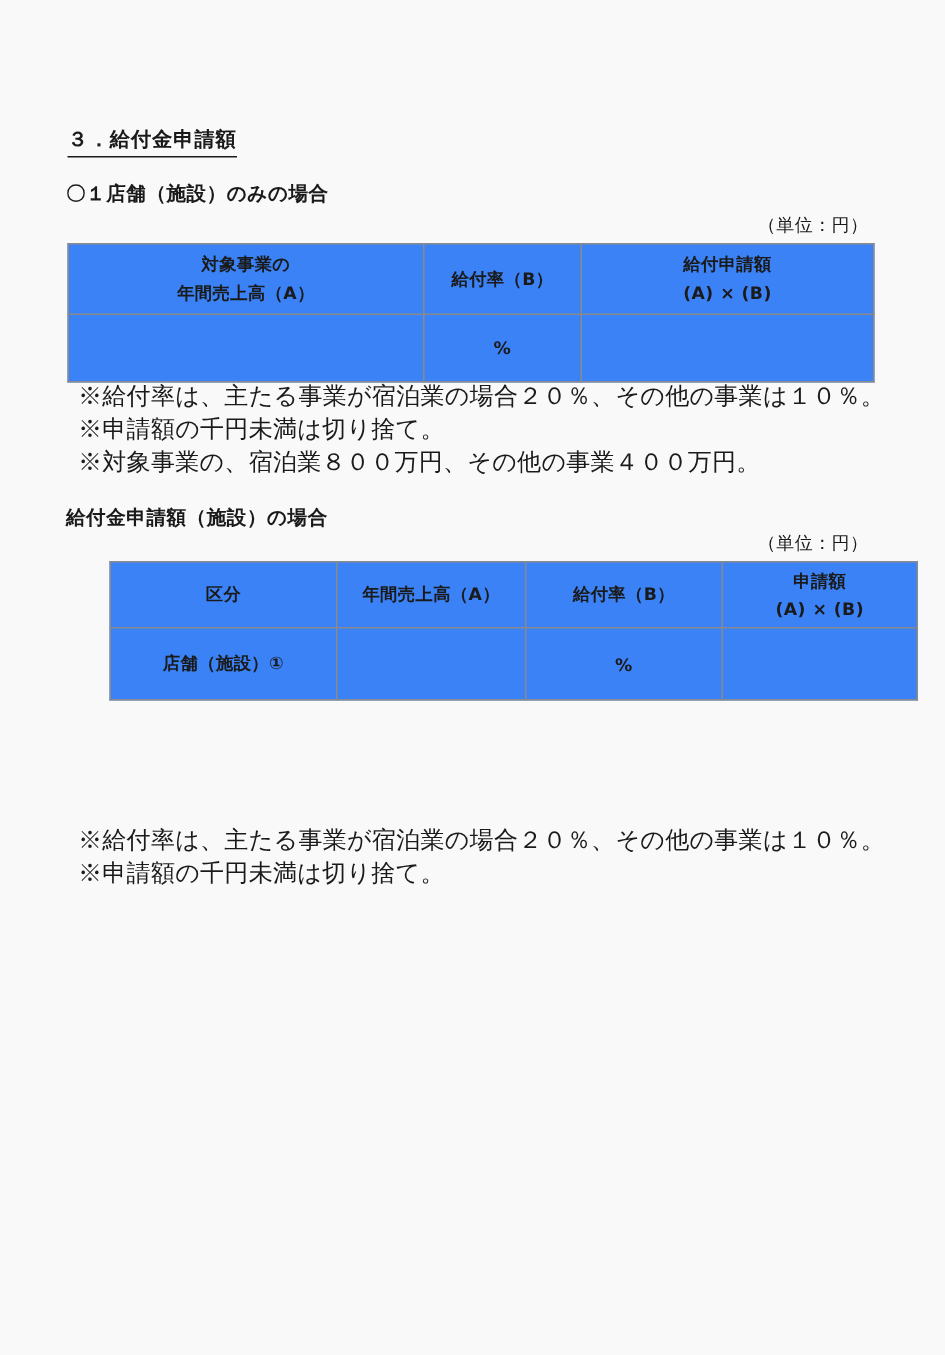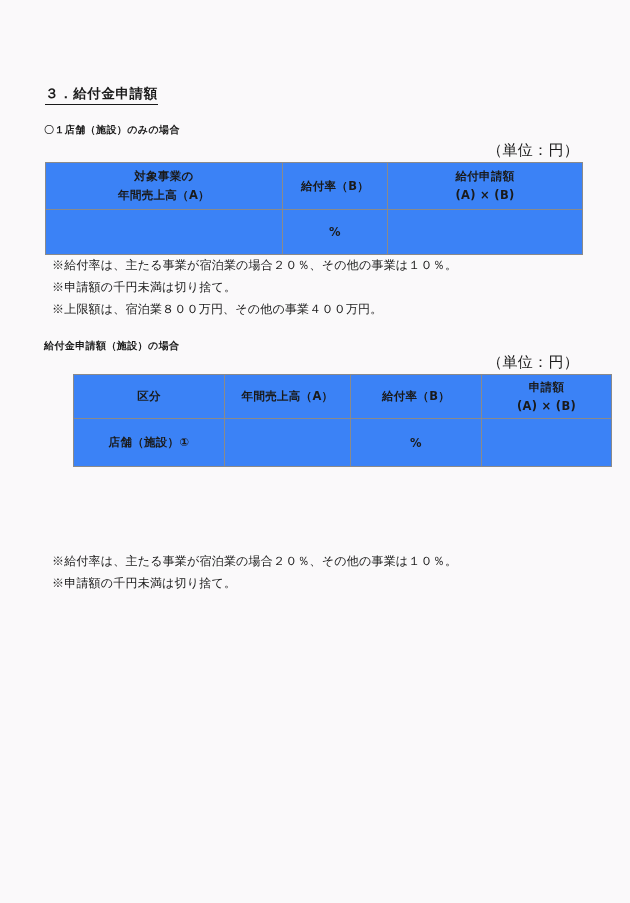--- a/index.html
+++ b/index.html
@@ -36,33 +36,33 @@
     padding-bottom: 1px;
     white-space: nowrap;
   }
 
   
   .sub-heading {
     position: absolute;
     left: 44px;
     font-family: "DejaVu Sans", "Liberation Sans", sans-serif;
     font-weight: bold;
-    font-size: 10px;
+    font-size: 13px;
     letter-spacing: 0.4px;
     line-height: 17px;
     white-space: nowrap;
   }
   #heading-single { top: 121px; }
   #heading-multi  { top: 337px; }
 
   
   .unit-label {
     position: absolute;
     font-family: "Liberation Serif", "DejaVu Serif", serif;
-    font-size: 15px;
+    font-size: 12px;
     letter-spacing: 0.3px;
     line-height: 16px;
     white-space: nowrap;
     text-align: right;
   }
   #unit-single { top: 142px; left: 399px; width: 180px; }
   #unit-multi  { top: 354px; left: 399px; width: 180px; }
 
   
   table.grant-table {
@@ -113,21 +113,21 @@
   #table-multi td.c4 { width: 129px; }
   #table-multi tr.row-head td { height: 43px; }
   #table-multi tr.row-store td { height: 47px; }
   #table-multi tr.row-total td { height: 37px; }
 
   
   .notes {
     position: absolute;
     left: 52px;
     font-family: "Liberation Serif", "DejaVu Serif", serif;
-    font-size: 12px;
+    font-size: 16px;
     letter-spacing: 0.2px;
     line-height: 22px;
     white-space: nowrap;
   }
   #notes-single { top: 254px; }
   #notes-multi  { top: 550px; }
   .notes .note-line { display: block; }
 </style>
 </head>
 <body>
@@ -159,21 +159,21 @@
       <td class="blank c1"></td>
       <td class="pct c2">%</td>
       <td class="blank c3"></td>
     </tr>
   </tbody>
     </table>
 
   <div class="notes" id="notes-single">
     <span class="note-line">※給付率は、主たる事業が宿泊業の場合２０％、その他の事業は１０％。</span>
     <span class="note-line">※申請額の千円未満は切り捨て。</span>
-    <span class="note-line">※上限額は、宿泊業８００万円、その他の事業４００万円。</span>
+    <span class="note-line">※対象事業の、宿泊業８００万円、その他の事業４００万円。</span>
   </div>
 
   <div class="sub-heading" id="heading-multi">給付金申請額（施設）の場合</div>
 
   <div class="unit-label" id="unit-multi">（単位：円）</div>
 
   <table class="grant-table" id="table-multi">
     <tbody>
         <tr class="row-head">
       <td class="head c1">

